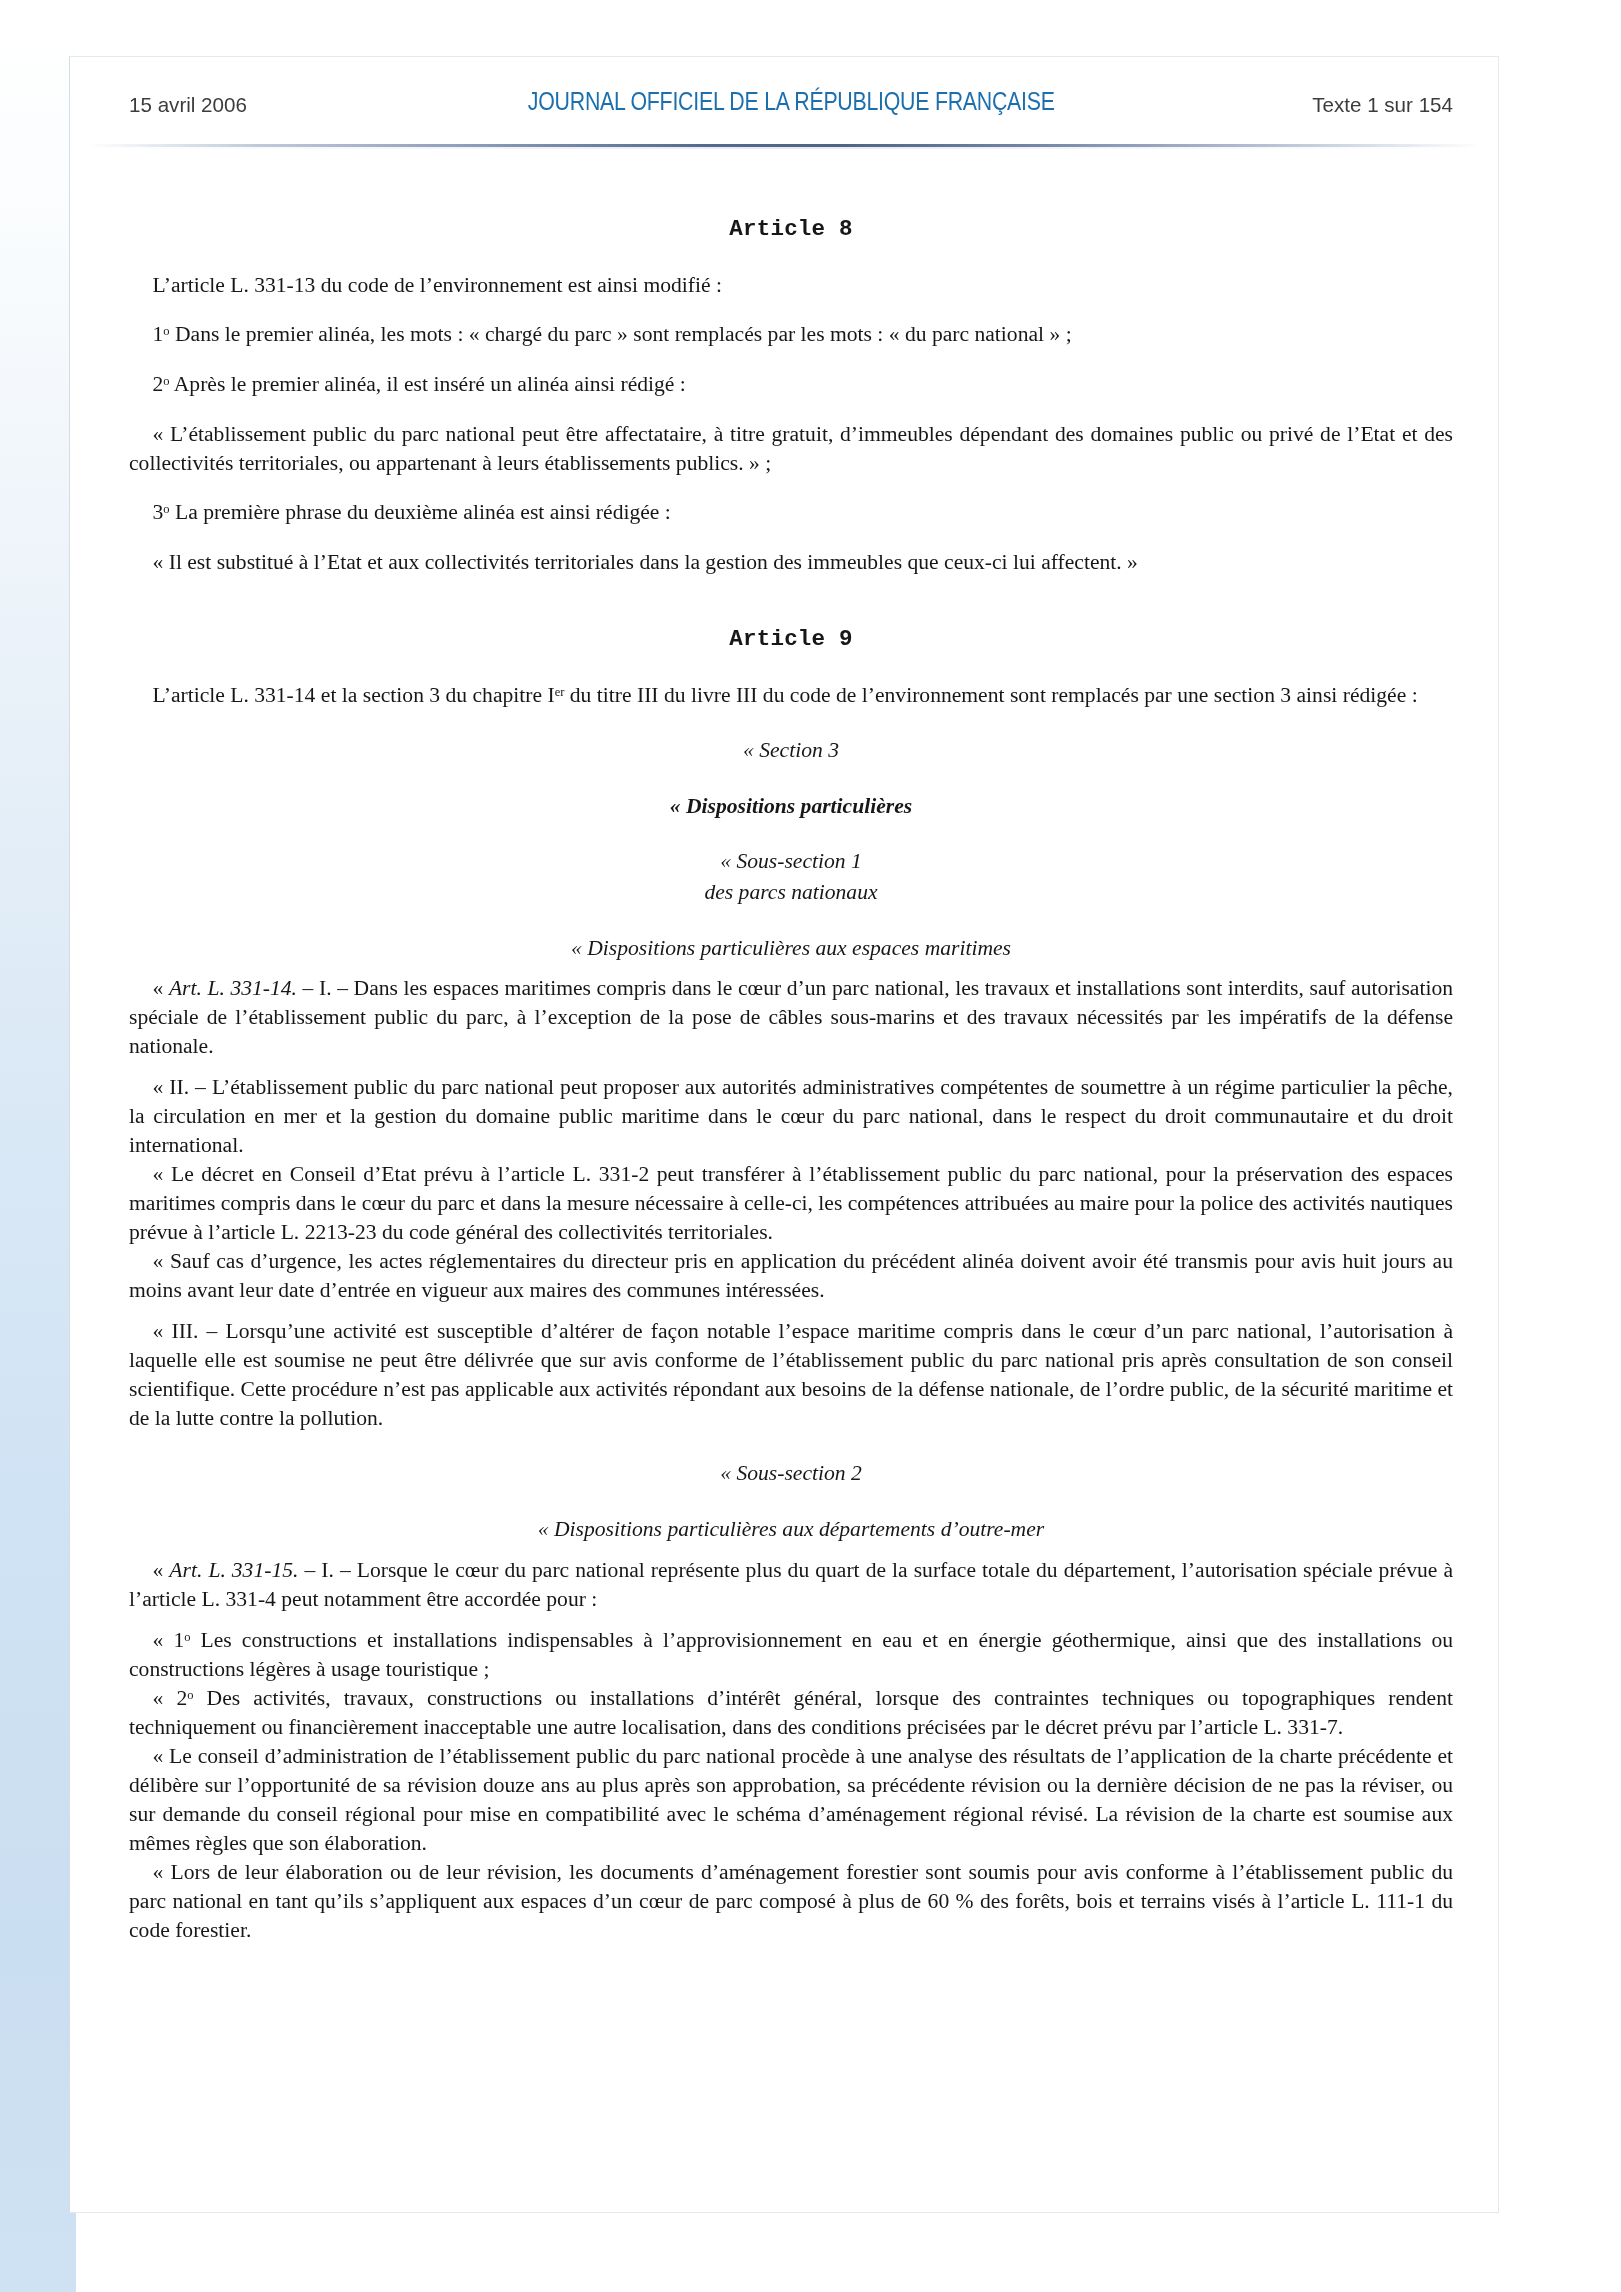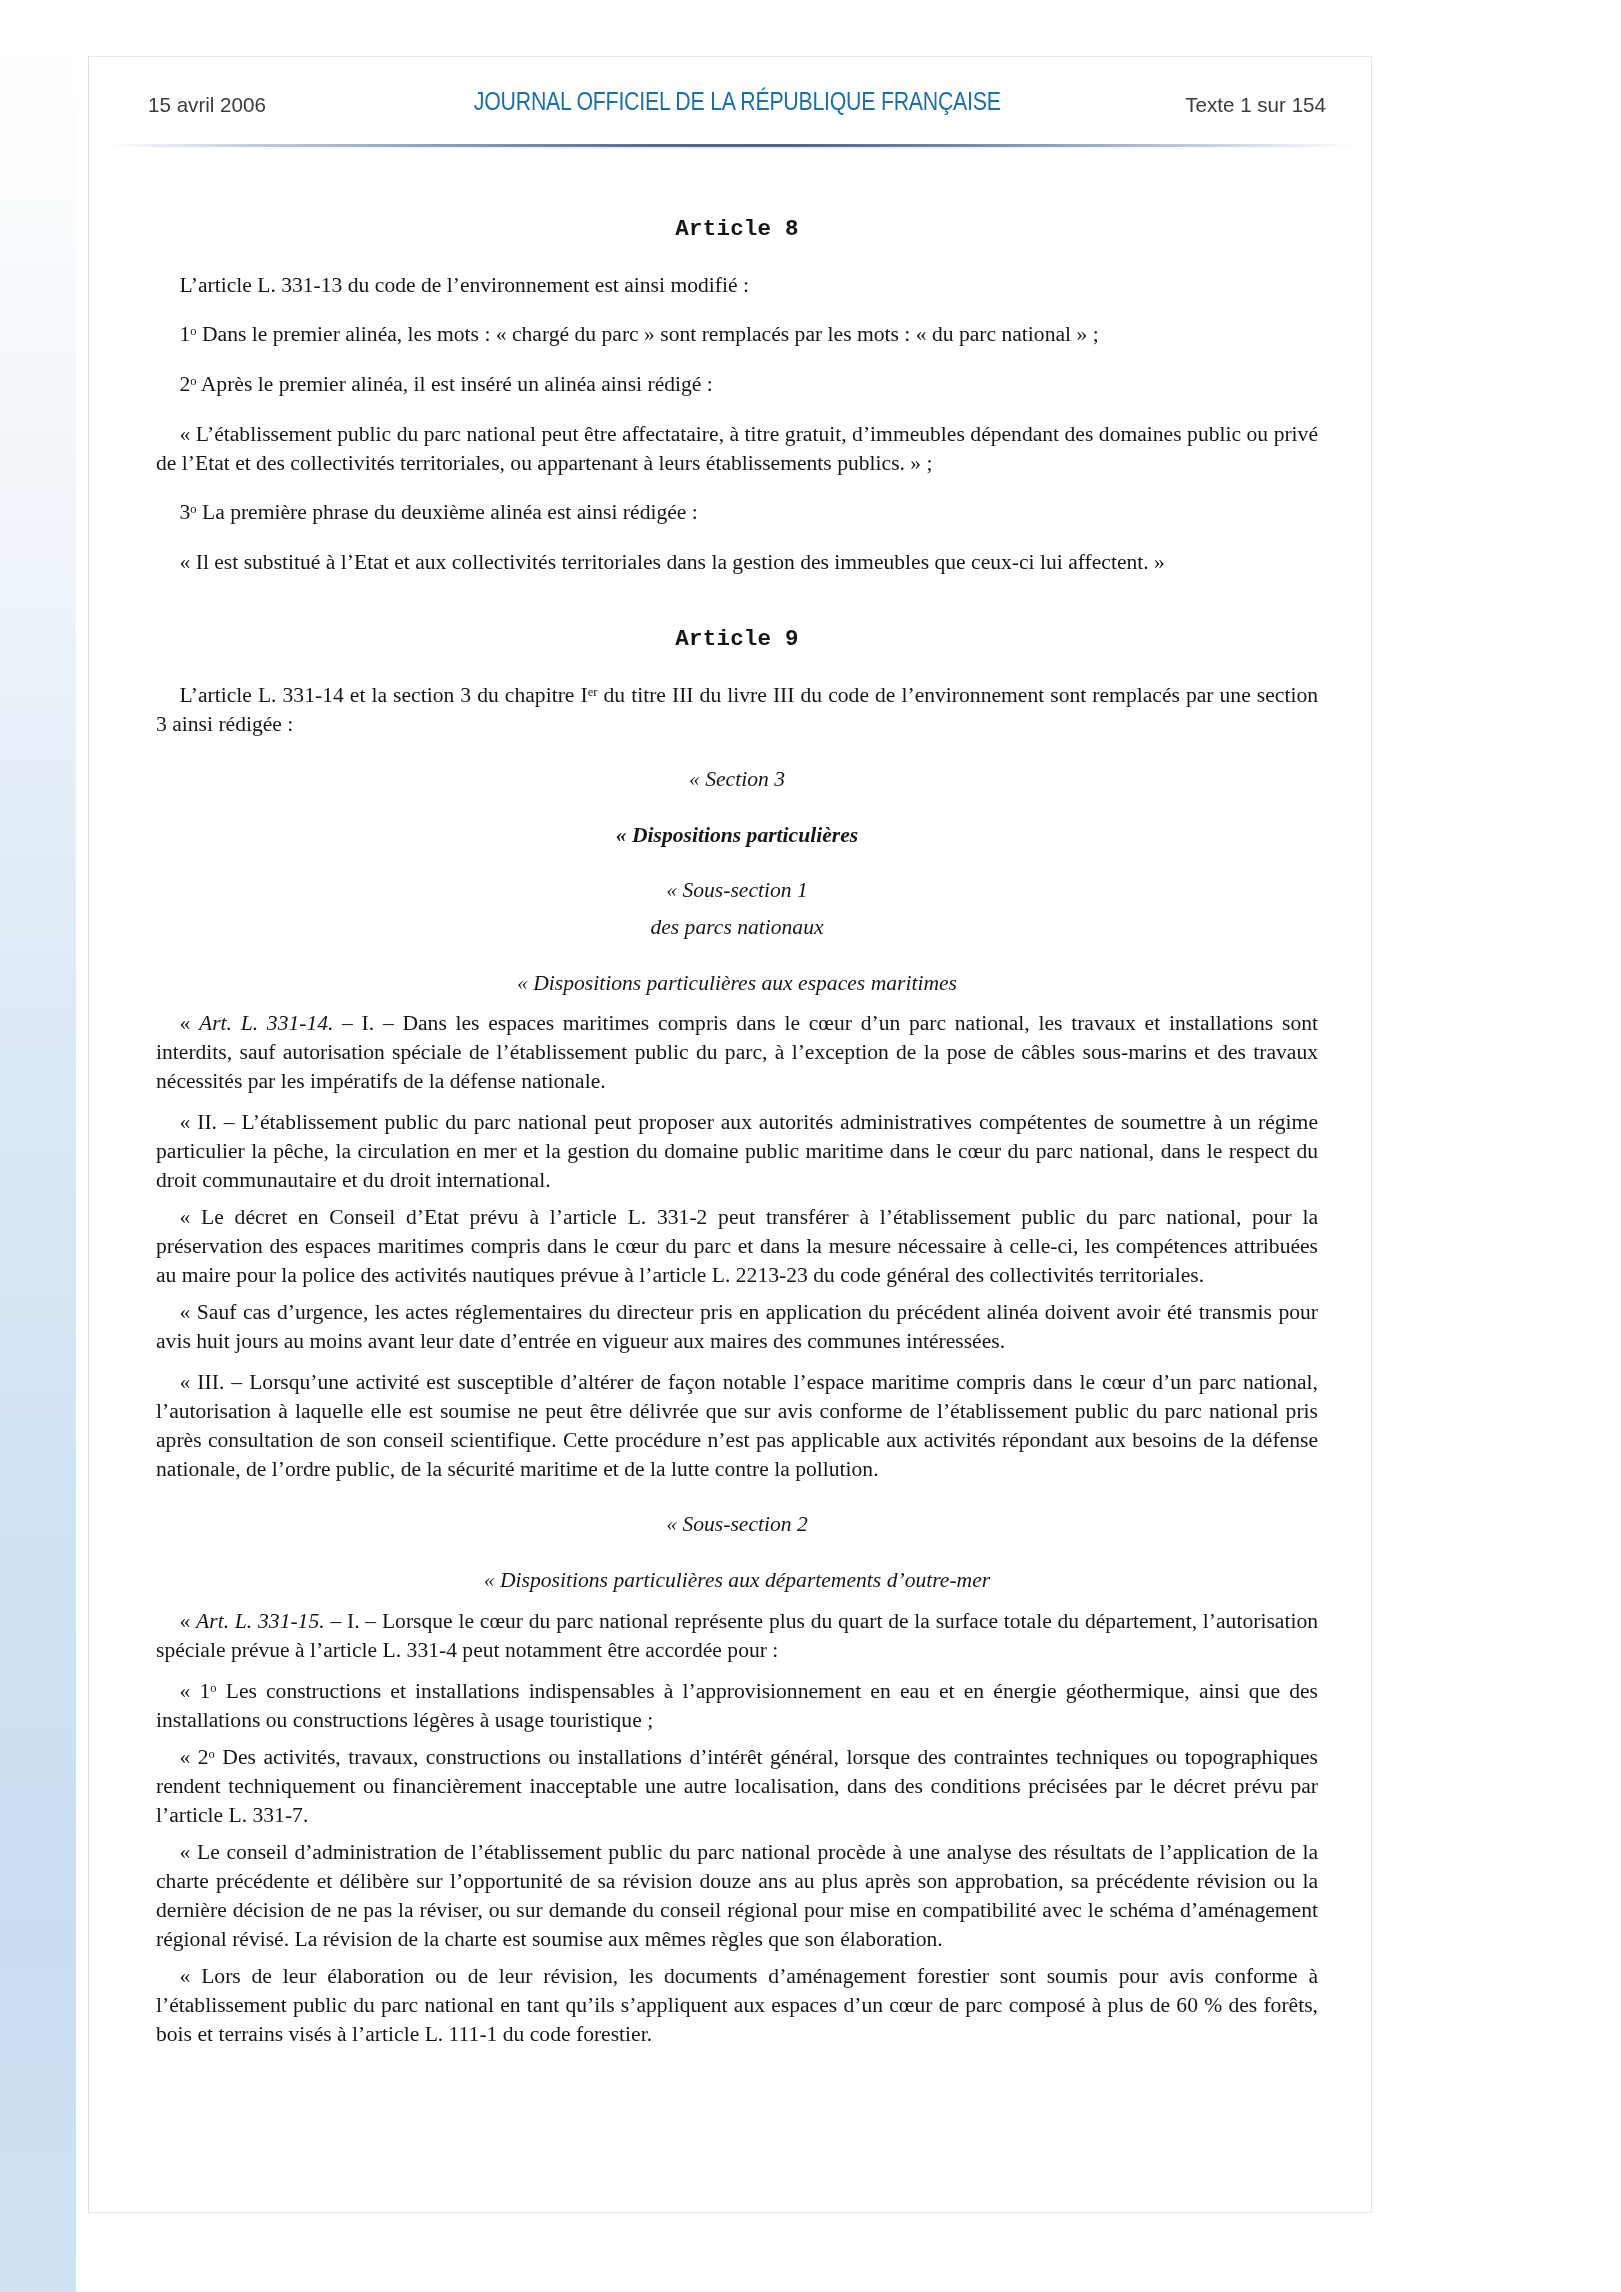--- a/index.html
+++ b/index.html
@@ -6,21 +6,21 @@
   body{
     width:1621px;height:2293px;position:relative;background:#ffffff;overflow:hidden;
     font-family:"Liberation Serif", serif;
     -webkit-font-smoothing:antialiased;
   }
   .bg-strip{
     position:absolute;left:0;top:0;width:76px;height:2293px;
     background:linear-gradient(180deg,#ffffff 0%,#fbfdfe 8%,#eef4fa 24%,#ddeaf6 44%,#d0e3f4 65%,#cadef1 85%,#cfe2f3 100%);
   }
   .page{
-    position:absolute;left:88px;top:56px;width:1284px;height:2157px;
+    position:absolute;left:69px;top:56px;width:1430px;height:2157px;
     background:#ffffff;border:1px solid #e4e9ef;border-left-color:#d6dce4;
     box-sizing:border-box;
   }
   .page-header{
     position:absolute;top:29px;left:59px;right:45px;height:39px;
     font-family:"Liberation Sans", sans-serif;color:#3c3c3c;
   }
   .hdr-date{position:absolute;left:0;top:6.9px;font-size:20.6px;}
   .hdr-ref{position:absolute;right:0;top:6.9px;font-size:20.6px;}
   .hdr-title{
@@ -33,21 +33,21 @@
     background:linear-gradient(90deg,rgba(224,231,240,0) 0%,#c0cbda 12%,#8495b2 30%,#57698e 44%,#506386 54%,#7586a6 68%,#b3bfd2 84%,rgba(240,244,248,0) 100%);
   }
   .hdr-rule:after{
     content:"";position:absolute;left:0;right:0;top:2.9px;height:2px;
     background:linear-gradient(90deg,rgba(255,255,255,0),rgba(209,218,230,.55) 50%,rgba(255,255,255,0));
   }
   .content{
     position:absolute;top:110px;left:59px;right:45px;
     color:#171717;font-size:21.6px;line-height:29px;
   }
-  .blk{margin:8px;}
+  .blk{margin:0;}
   .h{
     font-family:Liberation Mono, monospace;font-weight:bold;font-size:22.5px;
     text-align:center;margin:49px 0 27.4px 0;line-height:27.4px;letter-spacing:0.2px;
   }
   .p1{text-align:justify;text-indent:23.5px;margin-top:20.6px;}
   .p {text-align:justify;text-indent:23.5px;margin-top:0;}
   .pg{text-align:justify;text-indent:23.5px;margin-top:11.8px;}
   .ci,.cbi,.ci0{text-align:center;}
   .ci,.cbi{margin-top:26.5px;font-family:Liberation Serif, serif;}
   .ci0{margin-top:2px;}

